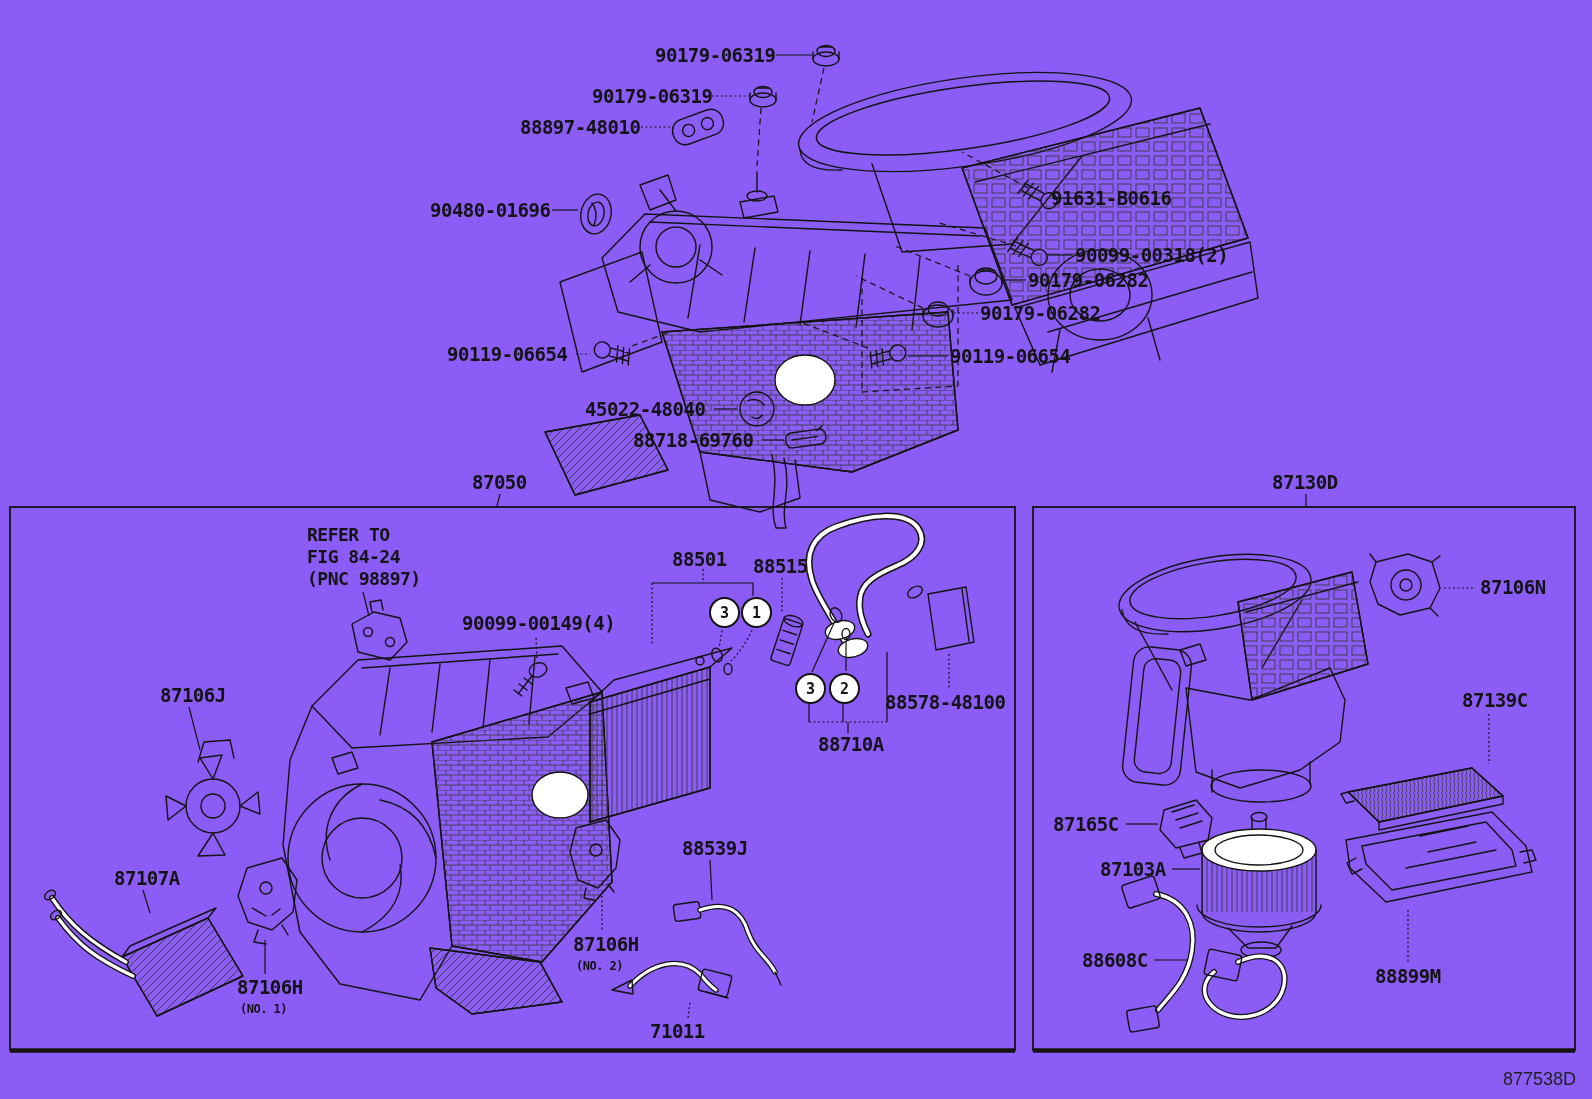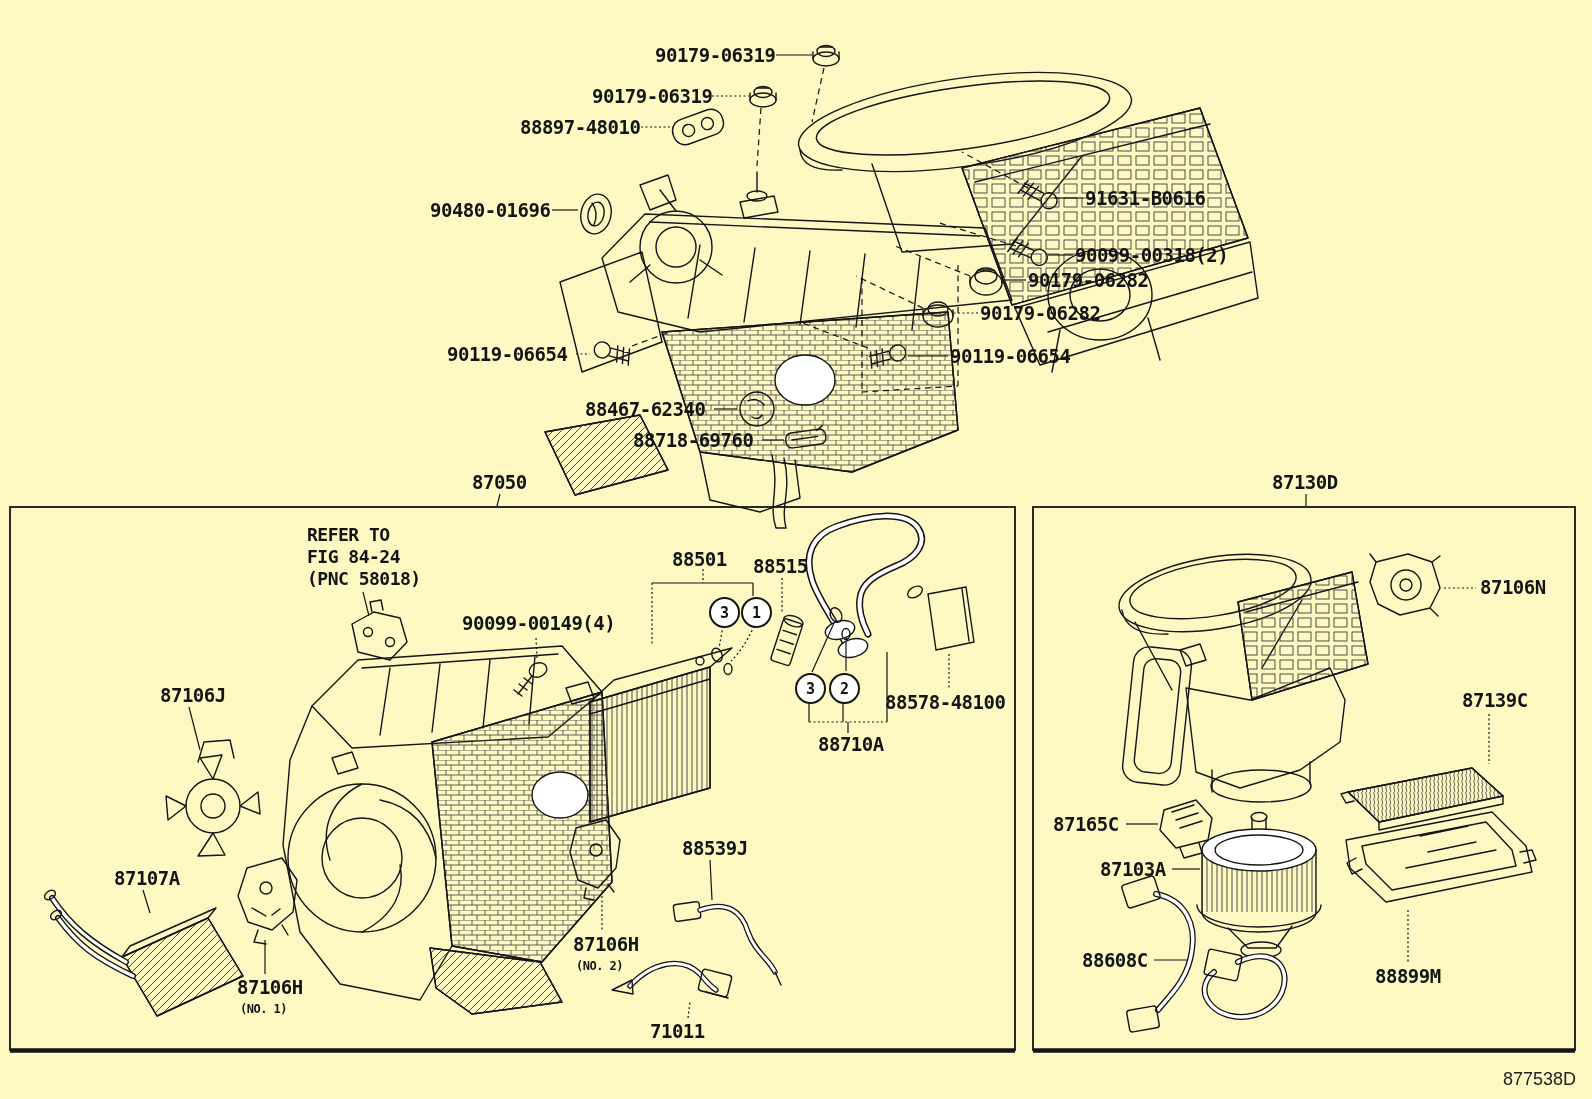--- a/index.html
+++ b/index.html
@@ -1,16 +1,16 @@
 <!DOCTYPE html>
 <html><head>
 <meta charset="utf-8">
 <style>
   html,body{margin:0;padding:0;background:#e8e8e8;}
-  #stage{position:relative;width:1592px;height:1099px;background:#fef9c3;overflow:hidden;
+  #stage{position:relative;width:1592px;height:1099px;background:#8b5cf6;overflow:hidden;
          font-family:"DejaVu Sans Mono",monospace;}
   #art{position:absolute;left:0;top:0;}
   .lbl{position:absolute;font:bold 19px "DejaVu Sans Mono",monospace;color:#141414;
        letter-spacing:-0.5px;white-space:pre;line-height:20px;}
   .lbl.small{font-size:12px;line-height:18px;}
   .lbl.note{font-size:18px;line-height:22px;text-align:right;}
   .circ{position:absolute;width:27px;height:27px;border:2px solid #141414;border-radius:50%;
         background:#fff;display:flex;align-items:center;justify-content:center;
         font:bold 15px "DejaVu Sans Mono",monospace;color:#141414;}
   .footer{position:absolute;font:18px "Liberation Sans",sans-serif;color:#222;text-align:center;}
@@ -367,35 +367,35 @@
     <path d="M1172 869H1200"></path>
     <path d="M1154 960H1188"></path>
     <path d="M1408 910V962" stroke-dasharray="2 2.5"></path>
   </g>
 </svg>
 
 <div class="lbl" style="left:655px;top:45px">90179-06319</div>
 <div class="lbl" style="left:592px;top:86px">90179-06319</div>
 <div class="lbl" style="left:520px;top:117px">88897-48010</div>
 <div class="lbl" style="left:430px;top:200px">90480-01696</div>
-<div class="lbl" style="left:1085px;top:188px">91631-B0616</div>
+<div class="lbl" style="left:1051px;top:188px">91631-B0616</div>
 <div class="lbl" style="left:1075px;top:245px">90099-00318(2)</div>
 <div class="lbl" style="left:1028px;top:270px">90179-06282</div>
 <div class="lbl" style="left:980px;top:303px">90179-06282</div>
 <div class="lbl" style="left:950px;top:346px">90119-06654</div>
 <div class="lbl" style="left:447px;top:344px">90119-06654</div>
-<div class="lbl" style="left:585px;top:399px">88467-62340</div>
+<div class="lbl" style="left:585px;top:399px">45022-48040</div>
 <div class="lbl" style="left:633px;top:430px">88718-69760</div>
 
 <div class="lbl" style="left:472px;top:472px">87050</div>
 <div class="lbl" style="left:1272px;top:472px">87130D</div>
 
 <div class="lbl note" style="left:307px;top:524px">REFER TO</div>
 <div class="lbl note" style="left:307px;top:546px">FIG 84-24</div>
-<div class="lbl note" style="left:307px;top:568px">(PNC 58018)</div>
+<div class="lbl note" style="left:307px;top:568px">(PNC 98897)</div>
 
 <div class="lbl" style="left:672px;top:549px">88501</div>
 <div class="lbl" style="left:753px;top:556px">88515</div>
 <div class="lbl" style="left:462px;top:613px">90099-00149(4)</div>
 <div class="lbl" style="left:160px;top:685px">87106J</div>
 <div class="lbl" style="left:114px;top:868px">87107A</div>
 <div class="lbl" style="left:237px;top:977px">87106H</div>
 <div class="lbl small" style="left:240px;top:1000px">(NO. 1)</div>
 <div class="lbl" style="left:573px;top:934px">87106H</div>
 <div class="lbl small" style="left:576px;top:957px">(NO. 2)</div>

